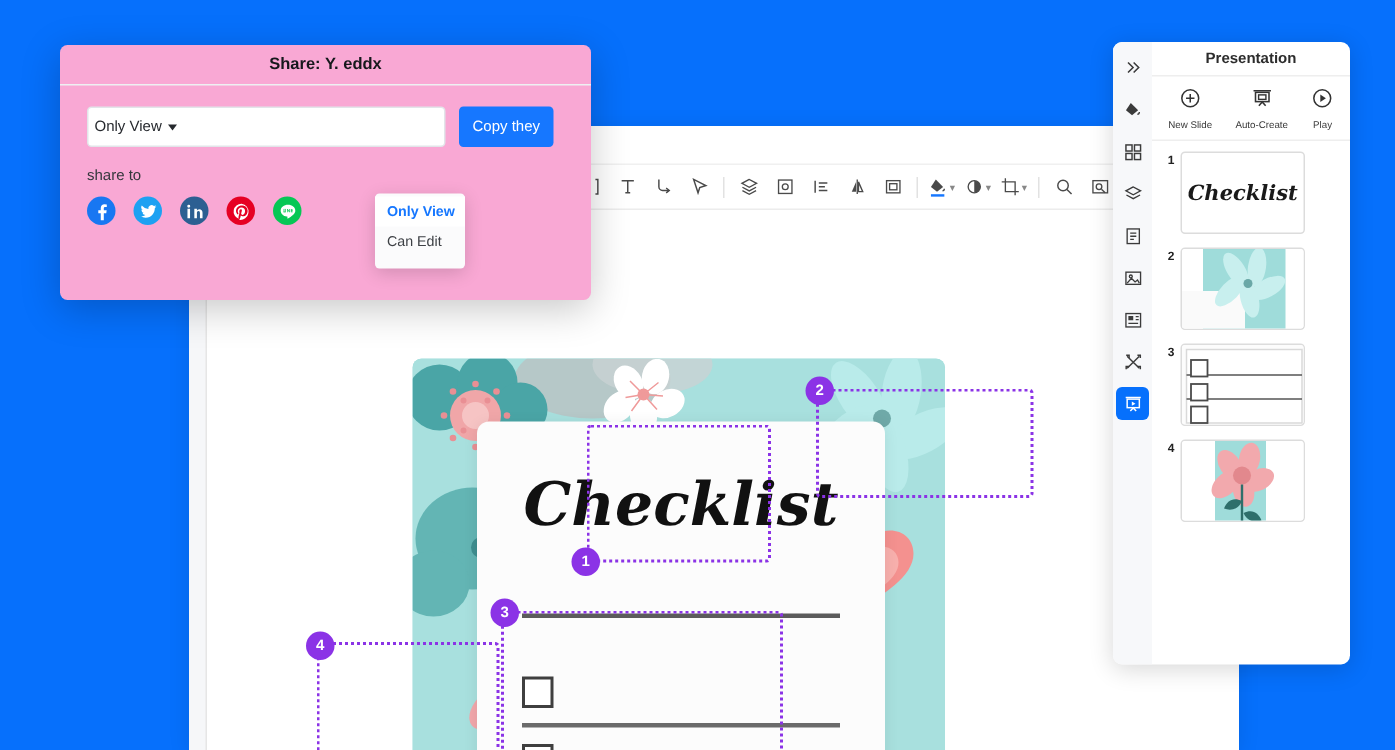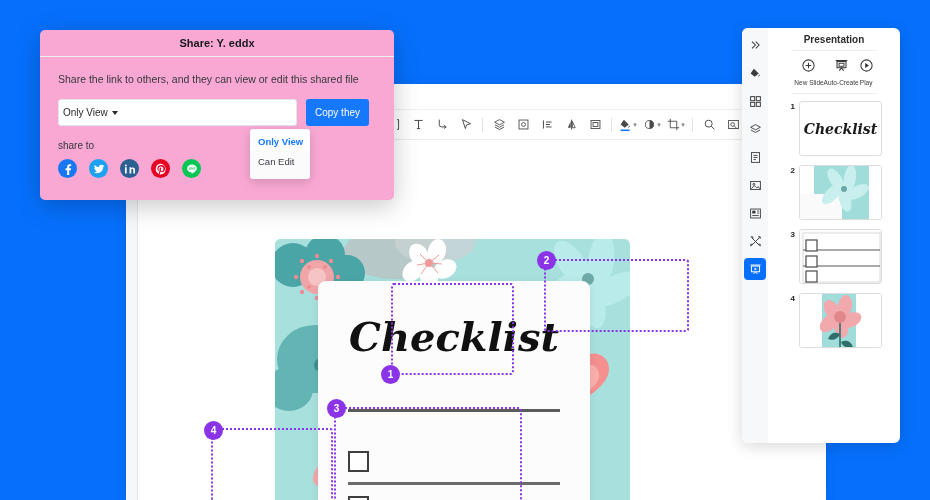--- a/index.html
+++ b/index.html
@@ -137,21 +137,21 @@
     display: flex; flex-direction: column; align-items: center;
     padding-top: 6px; gap: 6px;
     flex: 0 0 26px;
   }
   .rail-btn {
     width: 22px; height: 22px; border-radius: 4px;
     display: flex; align-items: center; justify-content: center;
     color: #3b3b3b;
   }
   .rail-btn.active { background: #0670fc; color: #fff; }
-  #panel-main { flex: 1; display: flex; flex-direction: column; min-width:0;align-items:center; }
+  #panel-main { flex: 1; display: flex; flex-direction: column; min-width:0; }
   #panel-title {
     height: 22px; display: flex; align-items: center; justify-content: center;
     font-size: 10px; font-weight: 700; color: #2c2c2c;
   }
   #panel-actions {
     height: 44px;
     border-top: 1px solid #eee; border-bottom: 1px solid #eee;
     display: flex; align-items: center; justify-content: space-around;
     padding: 0 3px;
   }
@@ -684,21 +684,20 @@
           </svg>
         </div>
       </div>
 
     </div>
   </div>
 </div>
 
 <div id="share-dialog">
   <div id="share-header">Share: Y. eddx</div>
-  <div id="share-desc">Share the link to others, and they can view or edit this shared file</div>
 
   <div id="link-row">
     <div id="link-field">
       <div id="perm-select">
         <span>Only View</span>
         <span class="caret-dn"></span>
       </div>
     </div>
     <button id="copy-link-btn">Copy they</button>
   </div>

